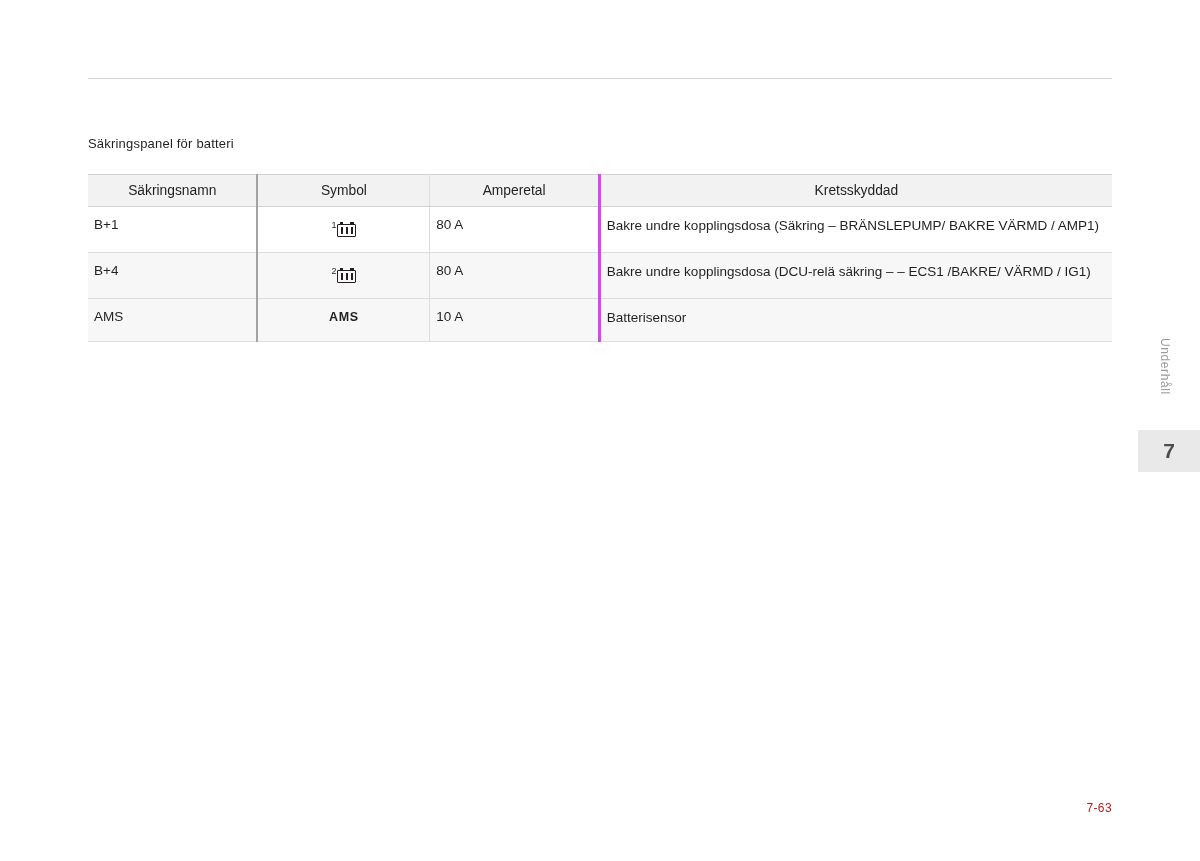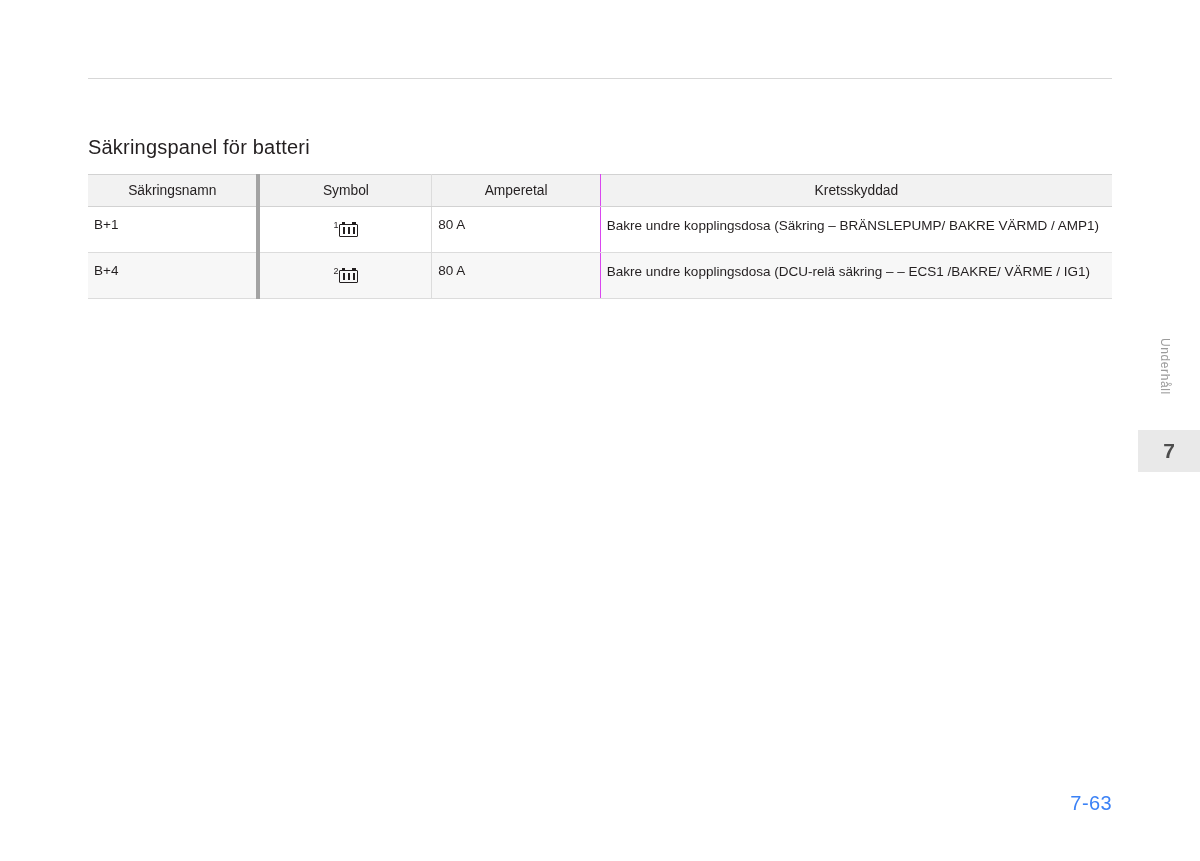--- a/index.html
+++ b/index.html
@@ -27,21 +27,21 @@
     top: 78px;
     width: 1024px;
     height: 1px;
     background: #d7d7d7;
   }
 
   .section-title {
     position: absolute;
     left: 88px;
     top: 136px;
-    font-size: 20px;
+    font-size: 13px;
     color: #231f20;
     letter-spacing: 0.2px;
   }
 
   table.fuse-table {
     position: absolute;
     left: 88px;
     top: 174px;
     width: 1024px;
     border-collapse: collapse;
@@ -83,29 +83,29 @@
   td.desc {
     text-align: left;
     padding-left: 12px;
     line-height: 1.32;
     margin-top: 11px;
   }
 
   
   table.fuse-table th.c-name,
   table.fuse-table td.name {
-    border-right: 4px solid #a3a3a3;
+    border-right: 2px solid #a3a3a3;
   }
   table.fuse-table th.c-sym,
   table.fuse-table td.sym {
     border-right: 1px solid #dcdcdc;
   }
   table.fuse-table th.c-amp,
   table.fuse-table td.amp {
-    border-right: 1px solid #d946ef;
+    border-right: 3px solid #d946ef;
   }
 
   
   .sym-wrap {
     display: inline-flex;
     align-items: flex-start;
     justify-content: center;
     height: 20px;
     line-height: 1;
   }
@@ -191,22 +191,22 @@
   .chapter-tab span {
     font-size: 21px;
     font-weight: bold;
     color: #4d4d4d;
   }
 
   .page-number {
     position: absolute;
     right: 88px;
     bottom: 46px;
-    font-size: 20px;
-    color: #3b82f6;
+    font-size: 12px;
+    color: #b91c1c;
     letter-spacing: 0.4px;
   }
 </style>
 </head>
 <body>
 
 <div class="page">
 
   <div class="top-rule"></div>
 
@@ -251,24 +251,34 @@
               <span class="term-l"></span>
                 <span class="term-r"></span>
               <span class="body"></span>
               <span class="bar b1"></span>
                 <span class="bar b2"></span>
                 <span class="bar b3"></span>
             </span>
           </span>
         </td>
         <td class="amp">80 A</td>
-        <td class="desc">Bakre undre kopplingsdosa (DCU-relä säkring – – ECS1 /BAKRE/ VÄRME / IG1)</td>
-      </tr>
-
-
+        <td class="desc">Bakre undre kopplingsdosa (DCU-relä säkring – – ECS1 /BAKRE/ VÄRMD / IG1)</td>
+      </tr>
+
+
+      <tr class="alt">
+        <td class="name">AMS</td>
+        <td class="sym">
+          <span class="sym-wrap">
+            <span class="ams-text">AMS</span>
+          </span>
+        </td>
+        <td class="amp">10 A</td>
+        <td class="desc">Batterisensor</td>
+      </tr>
 
     </tbody>
   </table>
 
   <div class="side-label">Underhåll</div>
 
   <div class="chapter-tab">
     <span>7</span>
   </div>
 

